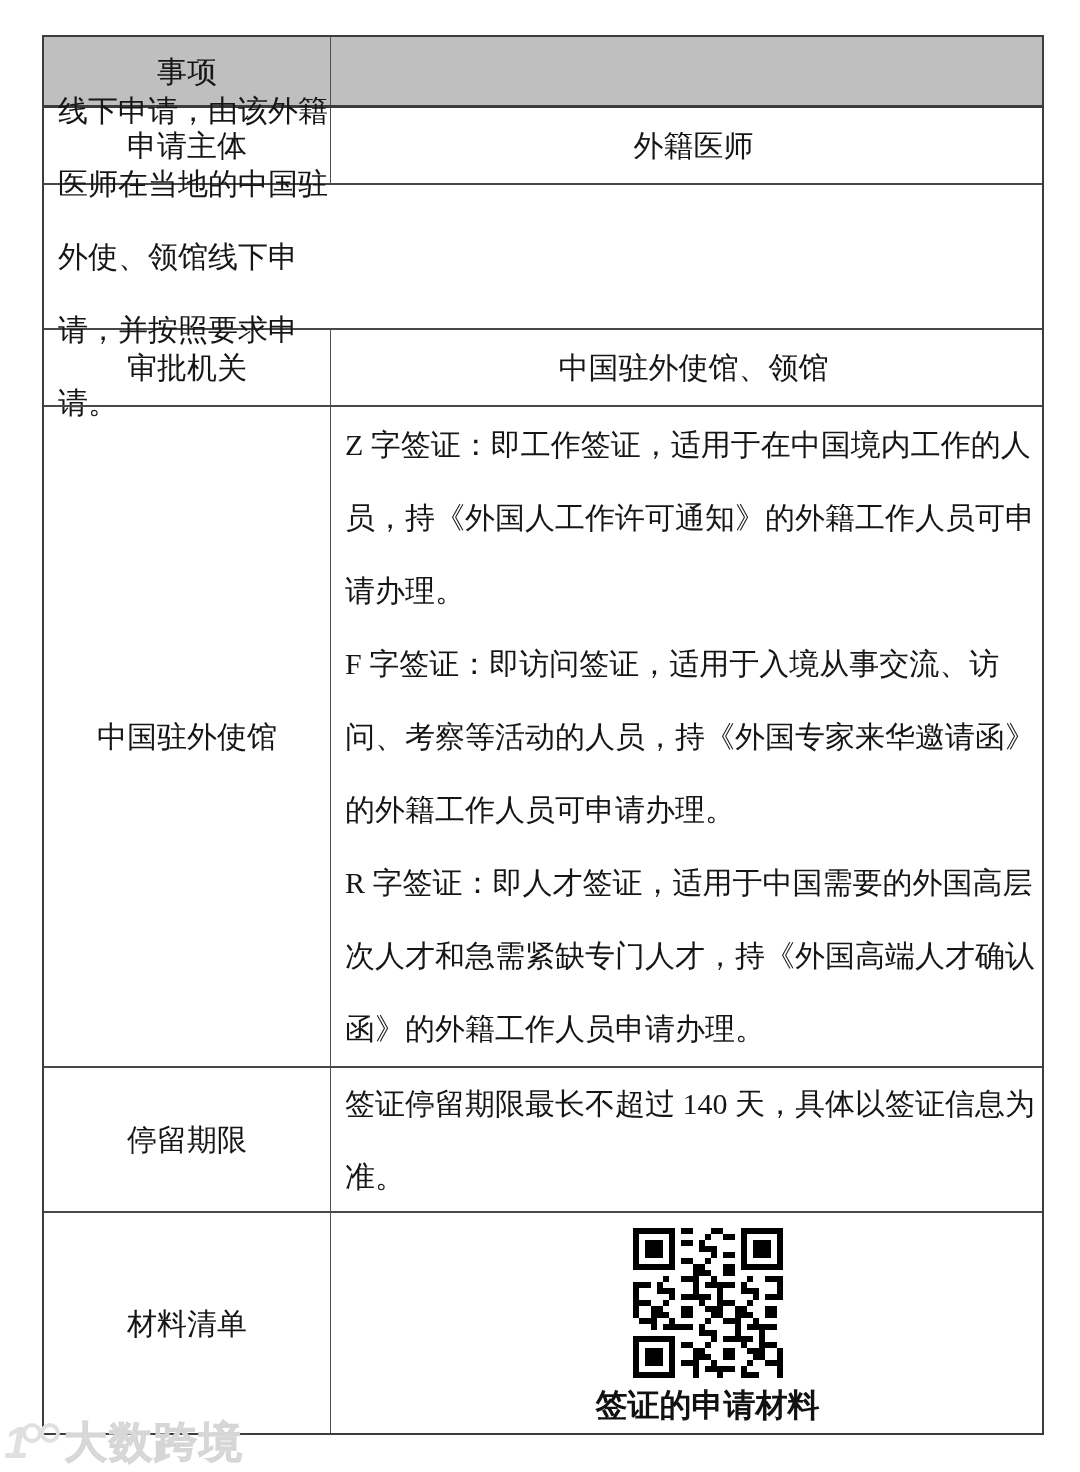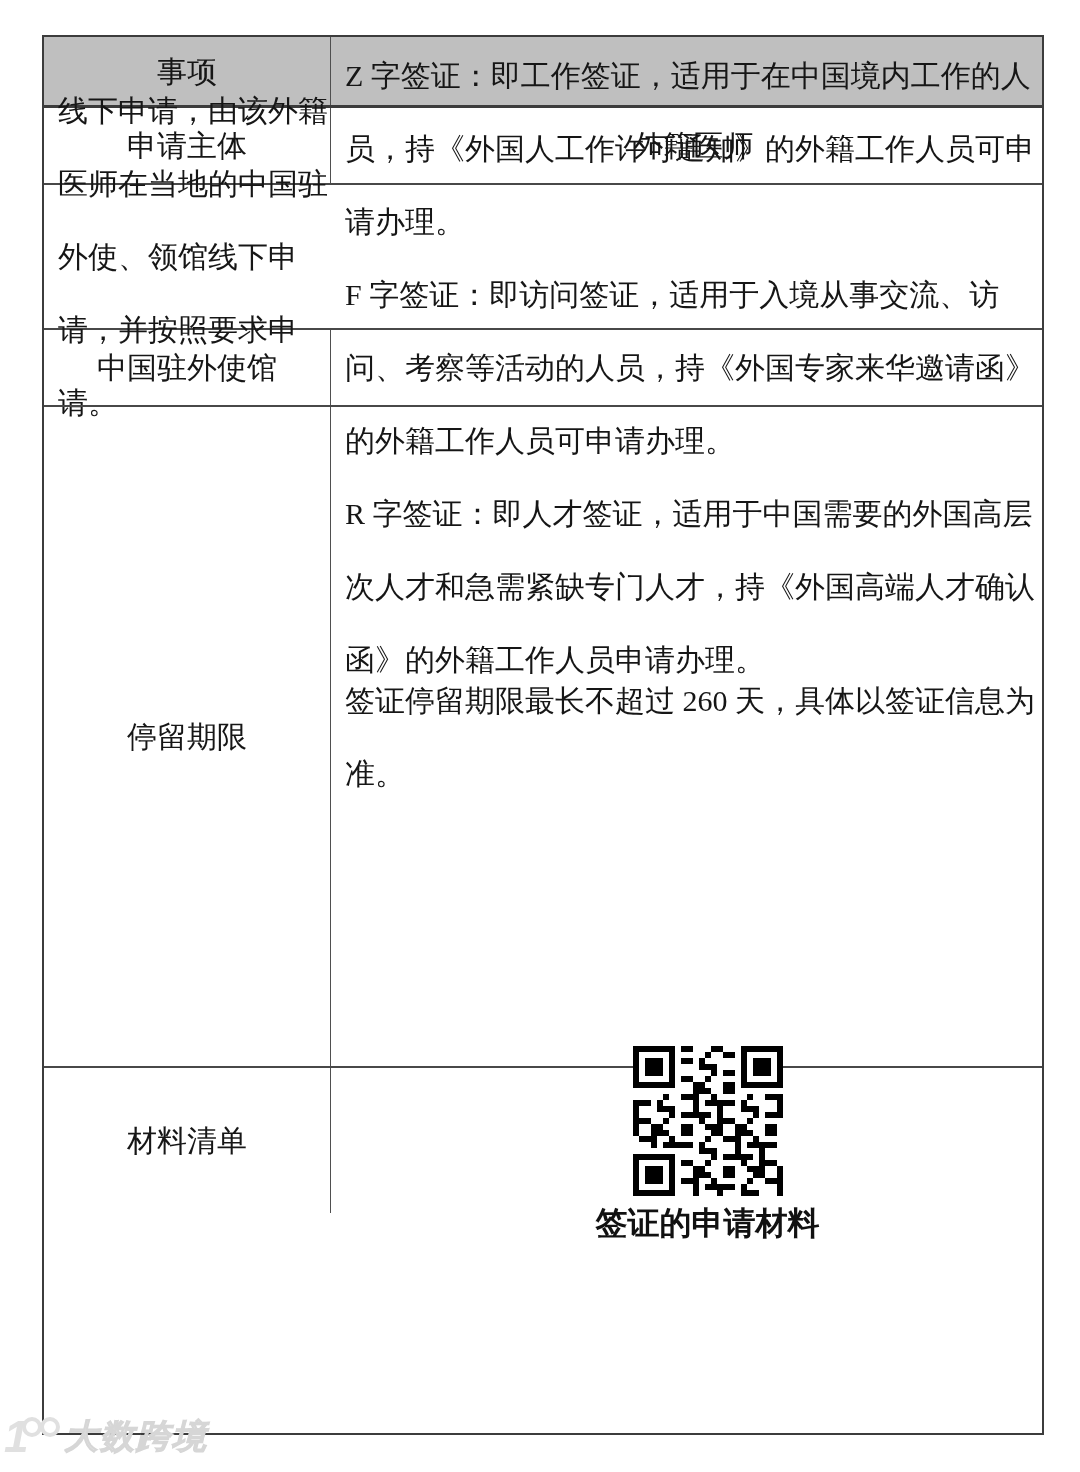--- a/index.html
+++ b/index.html
@@ -123,23 +123,22 @@
     position: absolute;
     width: 12px;
     height: 12px;
     border: 4px solid #e0e0e0;
     border-radius: 50%;
     top: 2px;
   }
   .wm-ring.r1 { left: 18px; }
   .wm-ring.r2 { left: 36px; }
   .wm-text {
-    font-size: 34px;
+    font-size: 43px;
     letter-spacing: 2px;
-    font-style: italic;
     -webkit-text-stroke: 1px #d6d6d6;
   }
 </style>
 </head>
 <body>
 
 <div class="doc-table">
 
   <div class="t-row header-row">
     <div class="cell item-cell">
@@ -155,38 +154,46 @@
       <p>外籍医师</p>
     </div>
   </div>
 
   <div class="t-row">
     <div class="cell desc-cell">
       <p>线下申请，由该外籍医师在当地的中国驻外使、领馆线下申请，并按照要求申请。</p>
     </div>
   </div>
 
+  <div class="t-row">
+    <div class="cell item-cell">
+      <p>审批机关</p>
+    </div>
+    <div class="cell desc-cell">
+      <p>中国驻外使馆、领馆</p>
+    </div>
+  </div>
 
   <div class="t-row">
     <div class="cell item-cell">
       <p>中国驻外使馆</p>
     </div>
     <div class="cell desc-cell">
       <p>Z 字签证：即工作签证，适用于在中国境内工作的人员，持《外国人工作许可通知》的外籍工作人员可申请办理。</p>
       <p>F 字签证：即访问签证，适用于入境从事交流、访问、考察等活动的人员，持《外国专家来华邀请函》的外籍工作人员可申请办理。</p>
       <p>R 字签证：即人才签证，适用于中国需要的外国高层次人才和急需紧缺专门人才，持《外国高端人才确认函》的外籍工作人员申请办理。</p>
     </div>
   </div>
 
   <div class="t-row">
     <div class="cell item-cell">
       <p>停留期限</p>
     </div>
     <div class="cell desc-cell">
-      <p>签证停留期限最长不超过 260 天，具体以签证信息为准。</p>
+      <p>签证停留期限最长不超过 140 天，具体以签证信息为准。</p>
     </div>
   </div>
 
   <div class="t-row">
     <div class="cell item-cell">
       <p>材料清单</p>
     </div>
     <div class="cell desc-cell qr-cell">
       <div class="qr-wrap">
         <svg class="qr-box" id="qr-svg" viewBox="0 0 25 25" shape-rendering="crispEdges">

